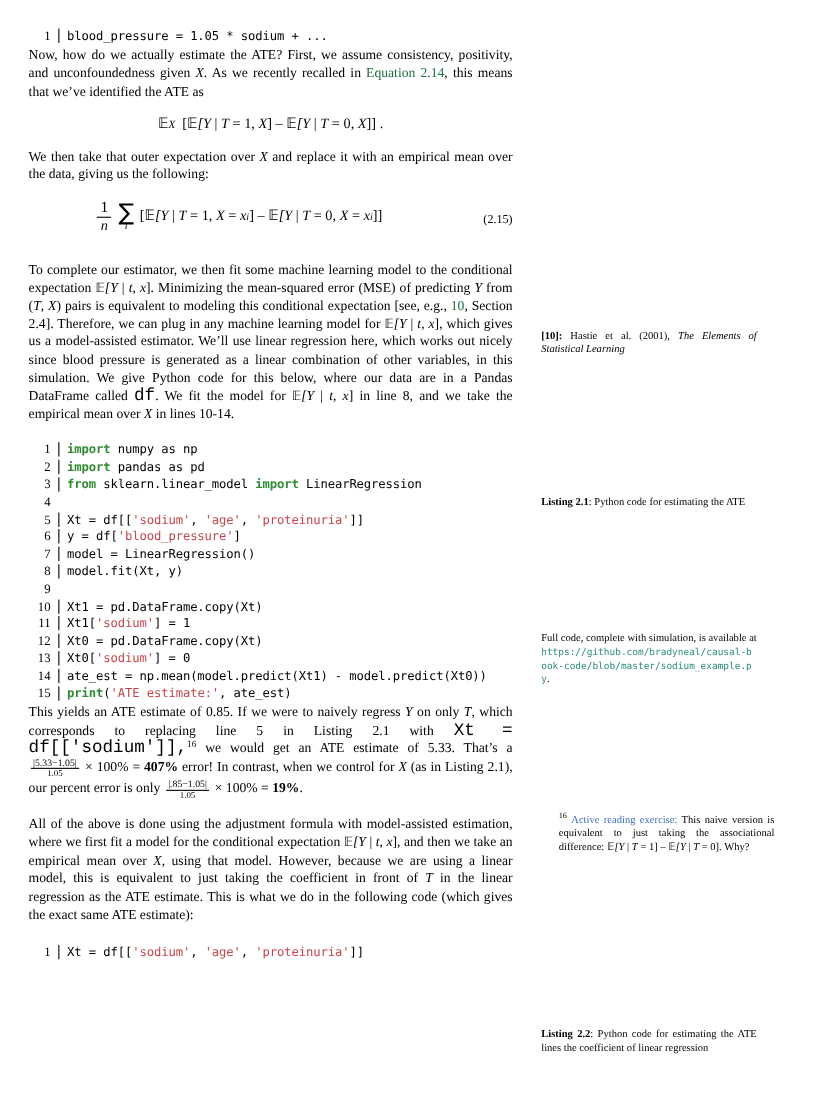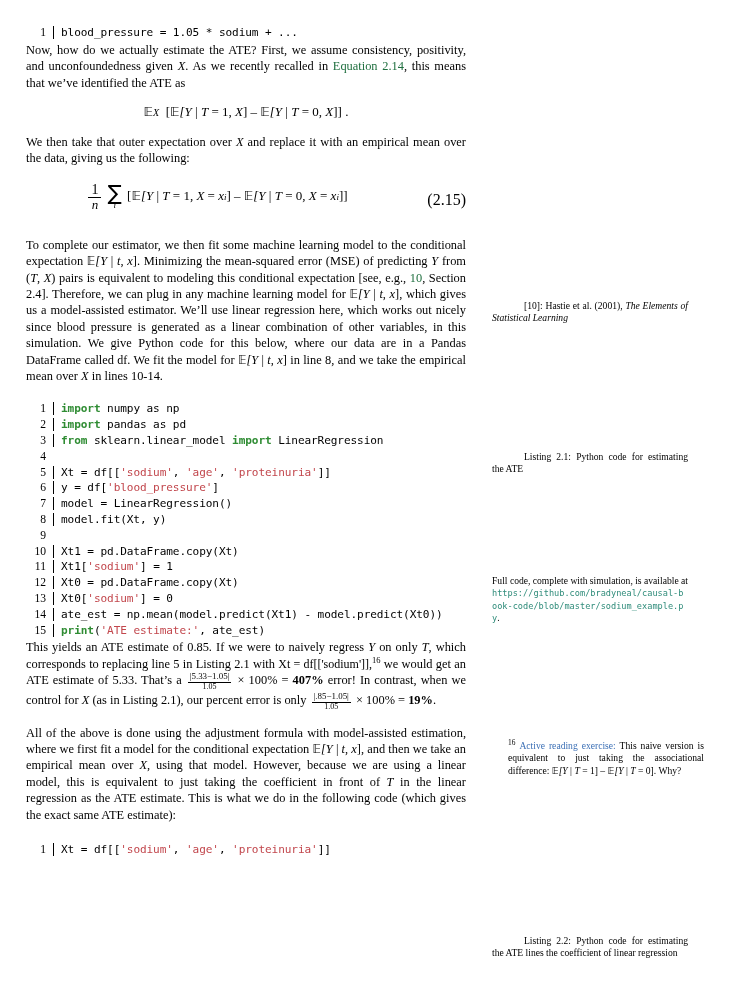--- a/index.html
+++ b/index.html
@@ -30,37 +30,37 @@
     margin: 0;
     text-indent: 0;
   }
   .blk { margin-top: 11px; }
   .it { font-style: italic; }
   .mathvar { font-style: italic; font-family: "Liberation Serif", serif; }
   .bb { font-family: "DejaVu Sans", sans-serif; font-size: 11.6px; }
   .ref { color: #1f6f3f; }
   .bold { font-weight: bold; }
   .mono {
-    font-family: Liberation Serif, serif;
-    font-size: 12px;
+    font-family: Liberation Mono, monospace;
+    font-size: 16px;
   }
   sup.fn { font-size: 8.5px; vertical-align: super; line-height: 0; }
 
   
   .eq {
     position: relative;
     text-align: center;
     font-size: 13px;
   }
   .eq-tag {
     position: absolute;
     right: 0;
     top: 50%;
     transform: translateY(-50%);
-    font-size: 16px;
+    font-size: 11px;
   }
   .eqbody { display: inline-block; }
   .frac-sm {
     display: inline-block;
     vertical-align: -0.5em;
     text-align: center;
     font-size: 0.72em;
     line-height: 1.1;
     margin: 0 2px;
   }
@@ -117,21 +117,21 @@
   
   .marginnote {
     position: absolute;
     left: 492px;
     width: 196px;
     font-size: 9.6px;
     line-height: 12.3px;
     text-align: justify;
     color: #000;
   }
-  .marginnote .lbl { font-weight: normal; margin-left: 32px; }
+  .marginnote .lbl { font-weight: bold; }
   .marginnote .url {
     font-family: "DejaVu Sans Mono", "Liberation Mono", monospace;
     font-size: 8.6px;
     color: #2f8c7a;
     word-break: break-all;
   }
   .marginnote .exlbl { color: #3b6fb5; }
   .mn-sup { font-size: 7.4px; vertical-align: super; line-height: 0; }
 </style>
 </head>

